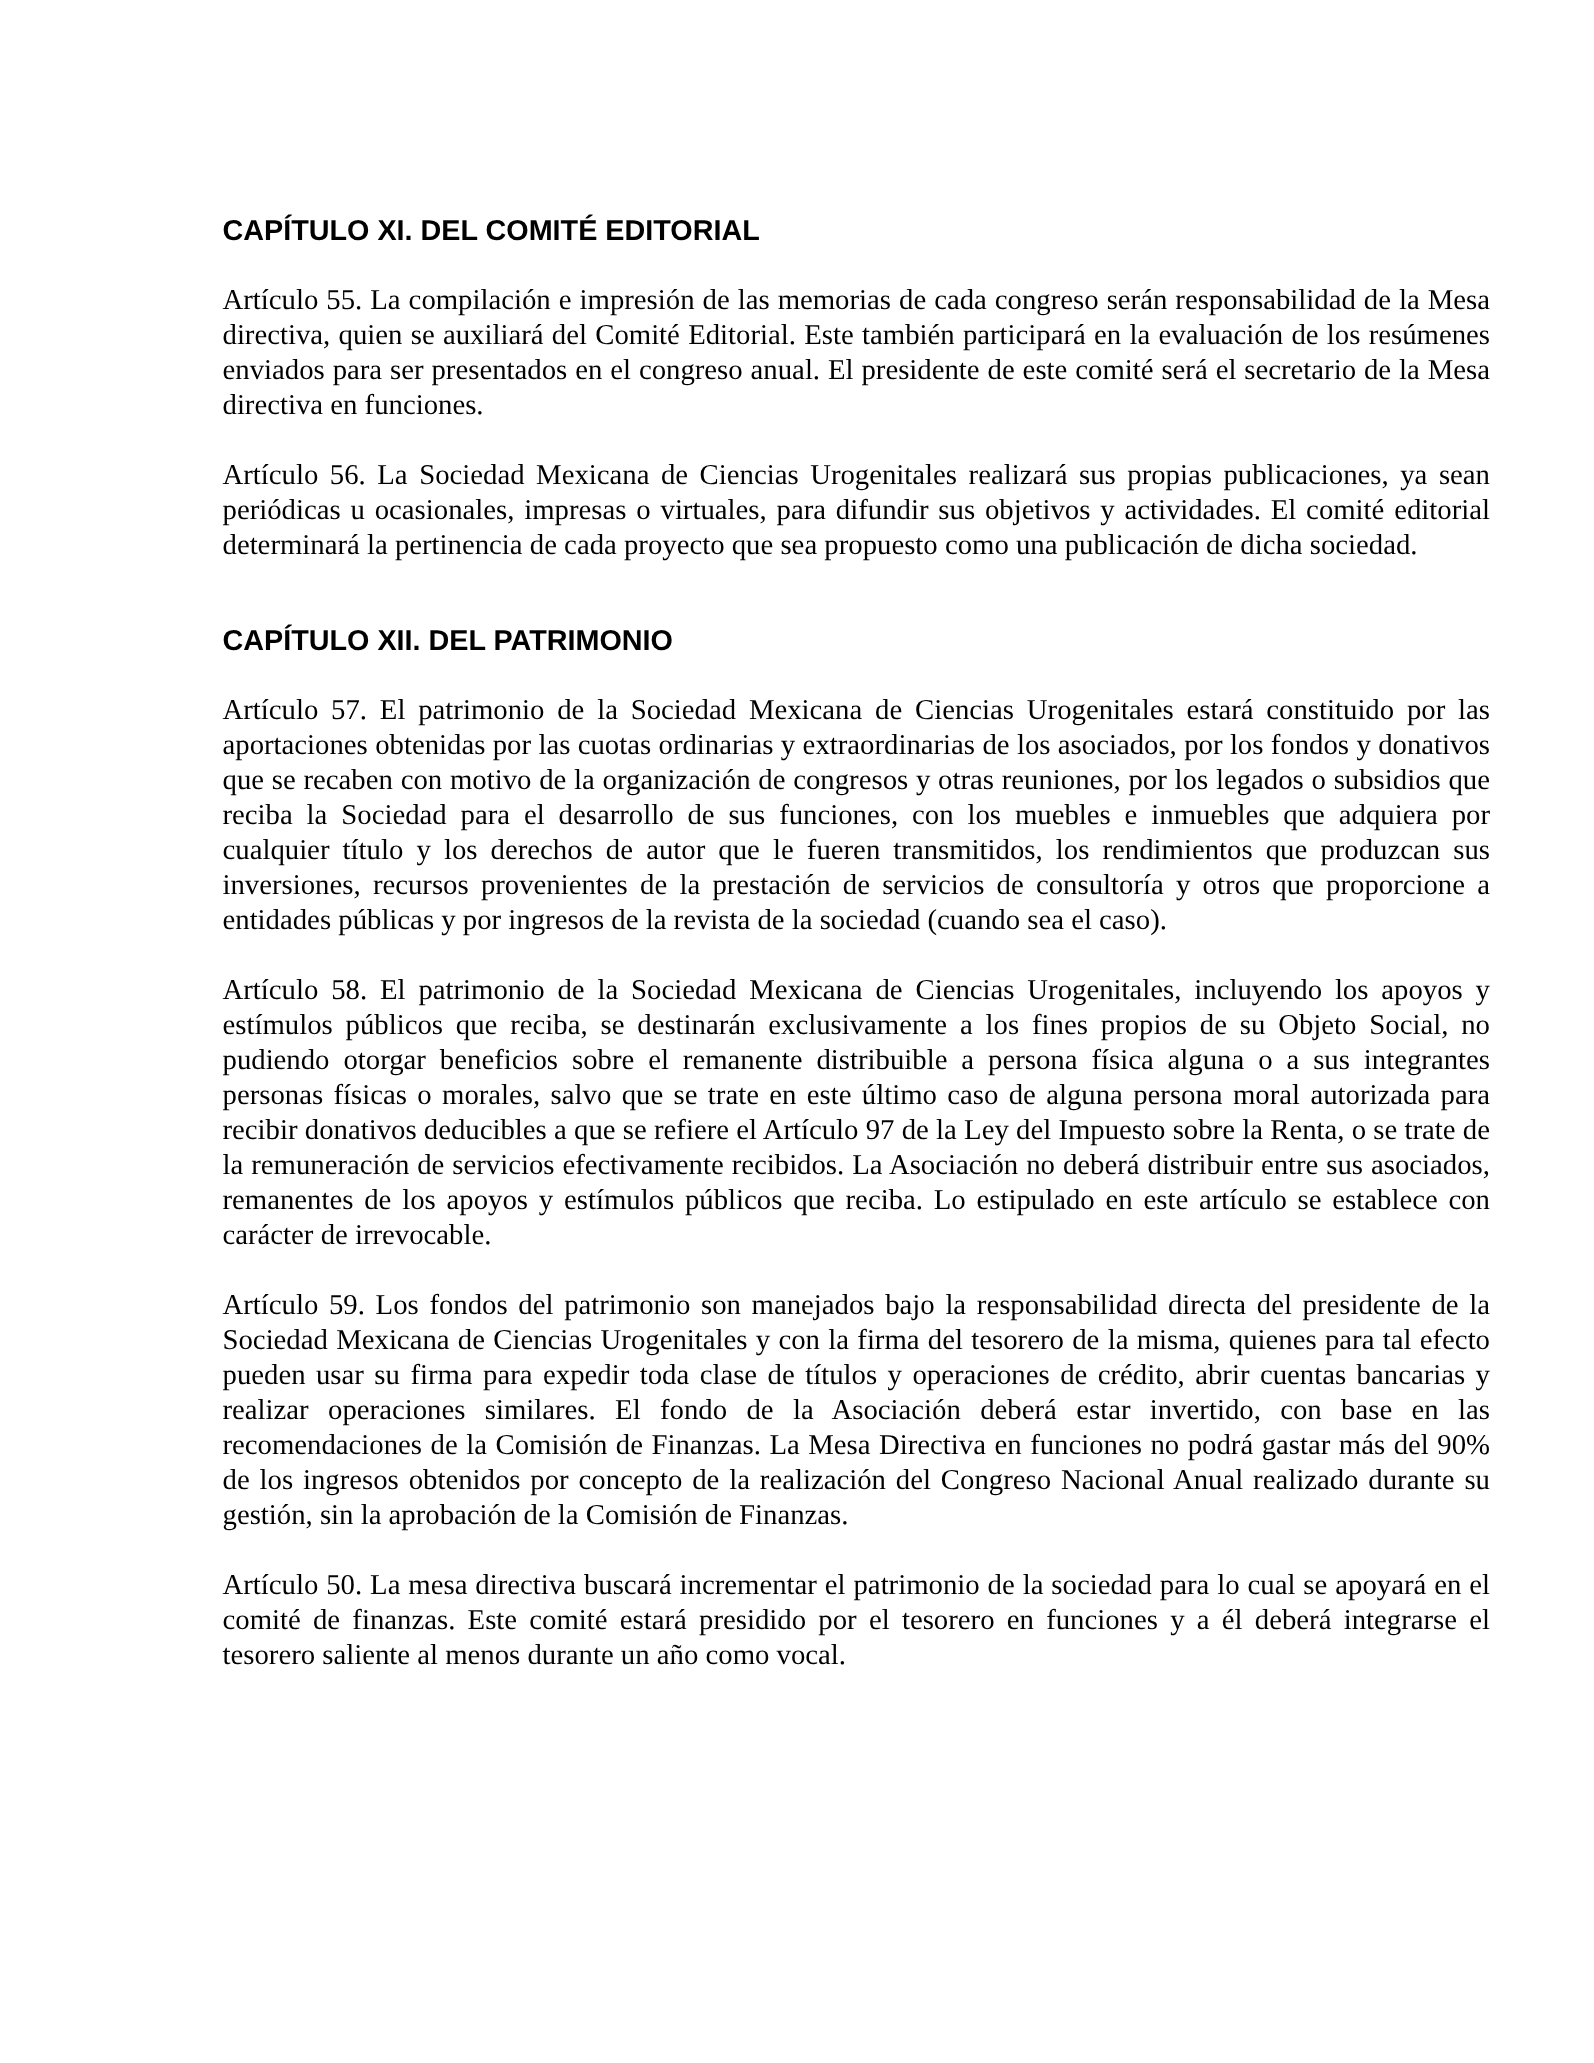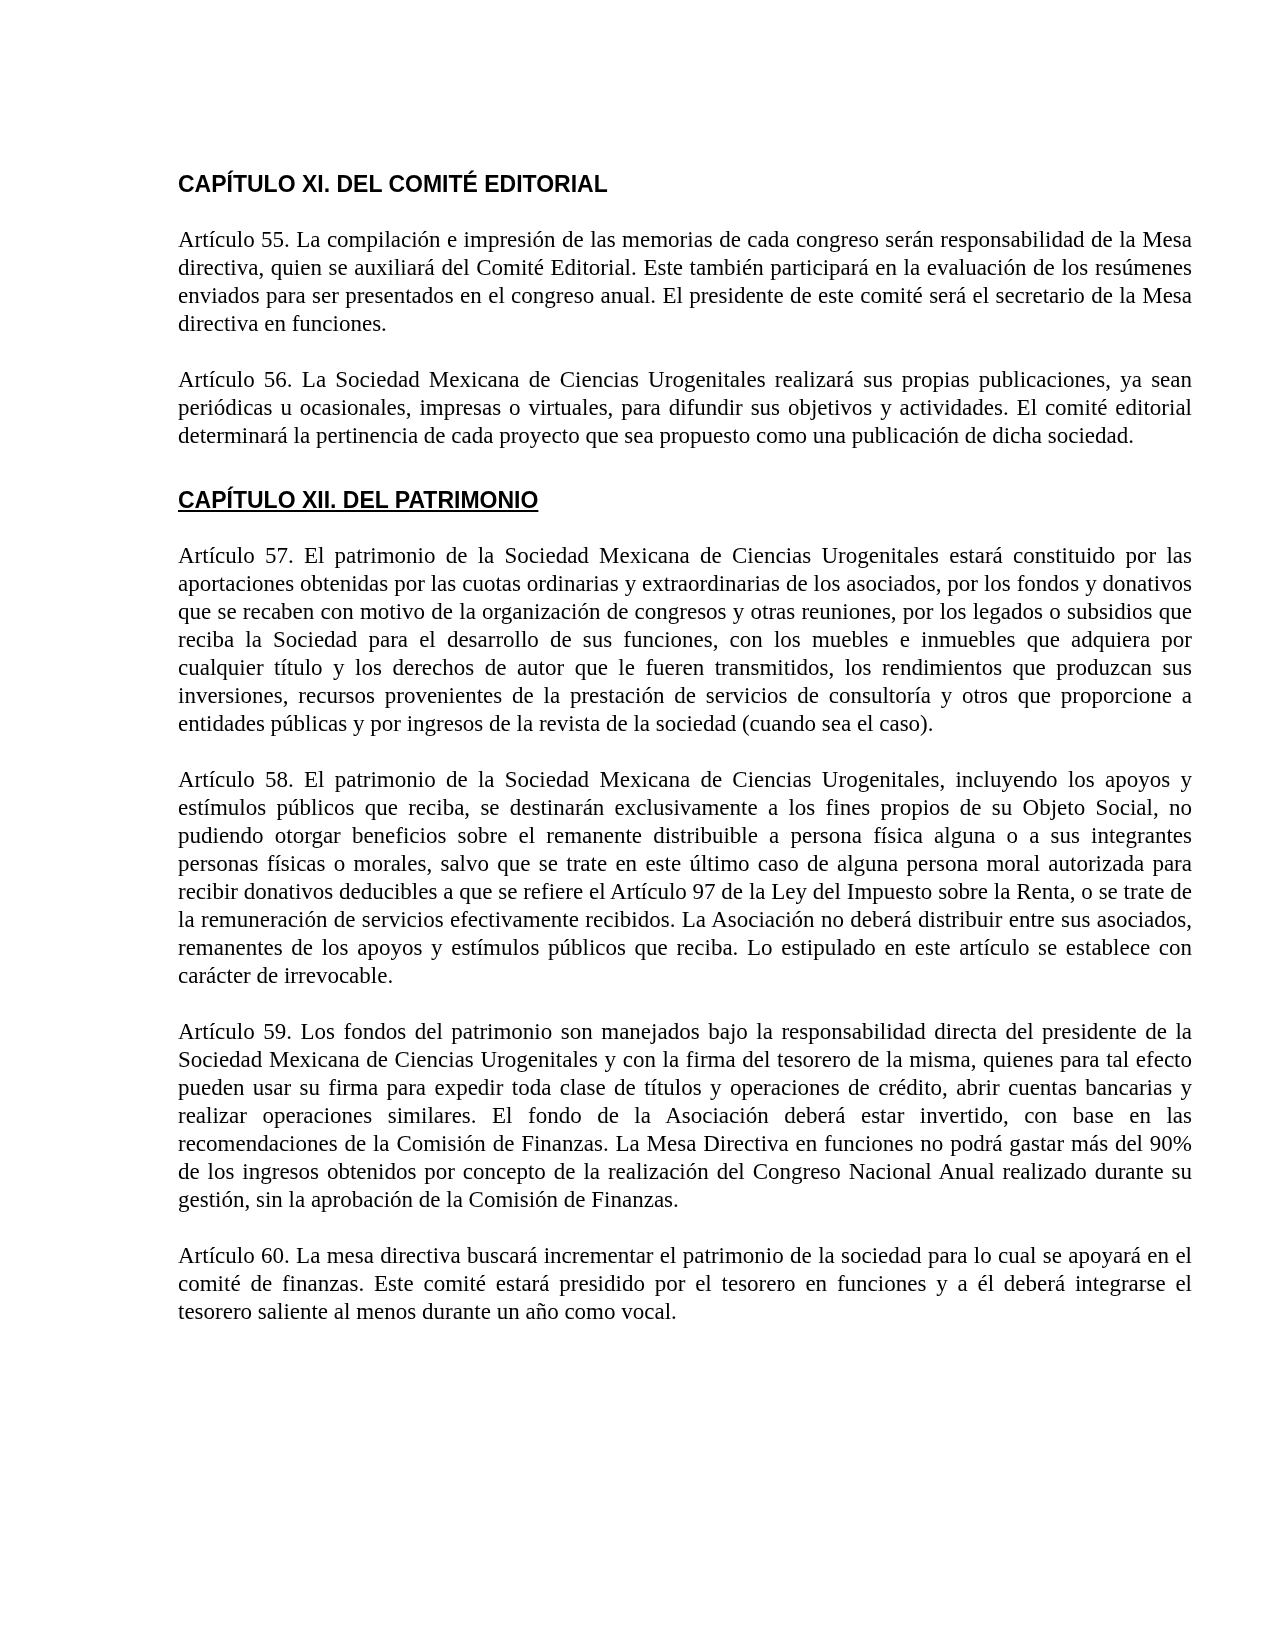--- a/index.html
+++ b/index.html
@@ -29,22 +29,21 @@
   }
   .chapter-heading {
     font-weight: bold;
     font-size: 23px;
     line-height: 28px;
     margin: 0 0 28px 0;
     text-align: left;
     letter-spacing: 0;
   }
   .chapter-heading.second {
-    margin-top: 36px;
-    text-decoration: underline;
+    margin-top: 48px;
   }
   .article-paragraph {
     margin: 0 0 28px 0;
     text-align: justify;
     text-justify: inter-word;
     font-family: Liberation Serif, serif;
   }
   .article-paragraph:last-child {
     margin-bottom: 0;
   }
@@ -61,15 +60,15 @@
   <p class="article-paragraph">Artículo 56. La Sociedad Mexicana de Ciencias Urogenitales realizará sus propias publicaciones, ya sean periódicas u ocasionales, impresas o virtuales, para difundir sus objetivos y actividades. El comité editorial determinará la pertinencia de cada proyecto que sea propuesto como una publicación de dicha sociedad.</p>
 
   <div class="chapter-heading second">CAPÍTULO XII. DEL PATRIMONIO</div>
 
   <p class="article-paragraph">Artículo 57. El patrimonio de la Sociedad Mexicana de Ciencias Urogenitales estará constituido por las aportaciones obtenidas por las cuotas ordinarias y extraordinarias de los asociados, por los fondos y donativos que se recaben con motivo de la organización de congresos y otras reuniones, por los legados o subsidios que reciba la Sociedad para el desarrollo de sus funciones, con los muebles e inmuebles que adquiera por cualquier título y los derechos de autor que le fueren transmitidos, los rendimientos que produzcan sus inversiones, recursos provenientes de la prestación de servicios de consultoría y otros que proporcione a entidades públicas y por ingresos de la revista de la sociedad (cuando sea el caso).</p>
 
   <p class="article-paragraph">Artículo 58. El patrimonio de la Sociedad Mexicana de Ciencias Urogenitales, incluyendo los apoyos y estímulos públicos que reciba, se destinarán exclusivamente a los fines propios de su Objeto Social, no pudiendo otorgar beneficios sobre el remanente distribuible a persona física alguna o a sus integrantes personas físicas o morales, salvo que se trate en este último caso de alguna persona moral autorizada para recibir donativos deducibles a que se refiere el Artículo 97 de la Ley del Impuesto sobre la Renta, o se trate de la remuneración de servicios efectivamente recibidos. La Asociación no deberá distribuir entre sus asociados, remanentes de los apoyos y estímulos públicos que reciba. Lo estipulado en este artículo se establece con carácter de irrevocable.</p>
 
   <p class="article-paragraph">Artículo 59. Los fondos del patrimonio son manejados bajo la responsabilidad directa del presidente de la Sociedad Mexicana de Ciencias Urogenitales y con la firma del tesorero de la misma, quienes para tal efecto pueden usar su firma para expedir toda clase de títulos y operaciones de crédito, abrir cuentas bancarias y realizar operaciones similares. El fondo de la Asociación deberá estar invertido, con base en las recomendaciones de la Comisión de Finanzas. La Mesa Directiva en funciones no podrá gastar más del 90% de los ingresos obtenidos por concepto de la realización del Congreso Nacional Anual realizado durante su gestión, sin la aprobación de la Comisión de Finanzas.</p>
 
-  <p class="article-paragraph">Artículo 60. La mesa directiva buscará incrementar el patrimonio de la sociedad para lo cual se apoyará en el comité de finanzas. Este comité estará presidido por el tesorero en funciones y a él deberá integrarse el tesorero saliente al menos durante un año como vocal.</p>
+  <p class="article-paragraph">Artículo 50. La mesa directiva buscará incrementar el patrimonio de la sociedad para lo cual se apoyará en el comité de finanzas. Este comité estará presidido por el tesorero en funciones y a él deberá integrarse el tesorero saliente al menos durante un año como vocal.</p>
 
 </div>
 
 </body></html>

